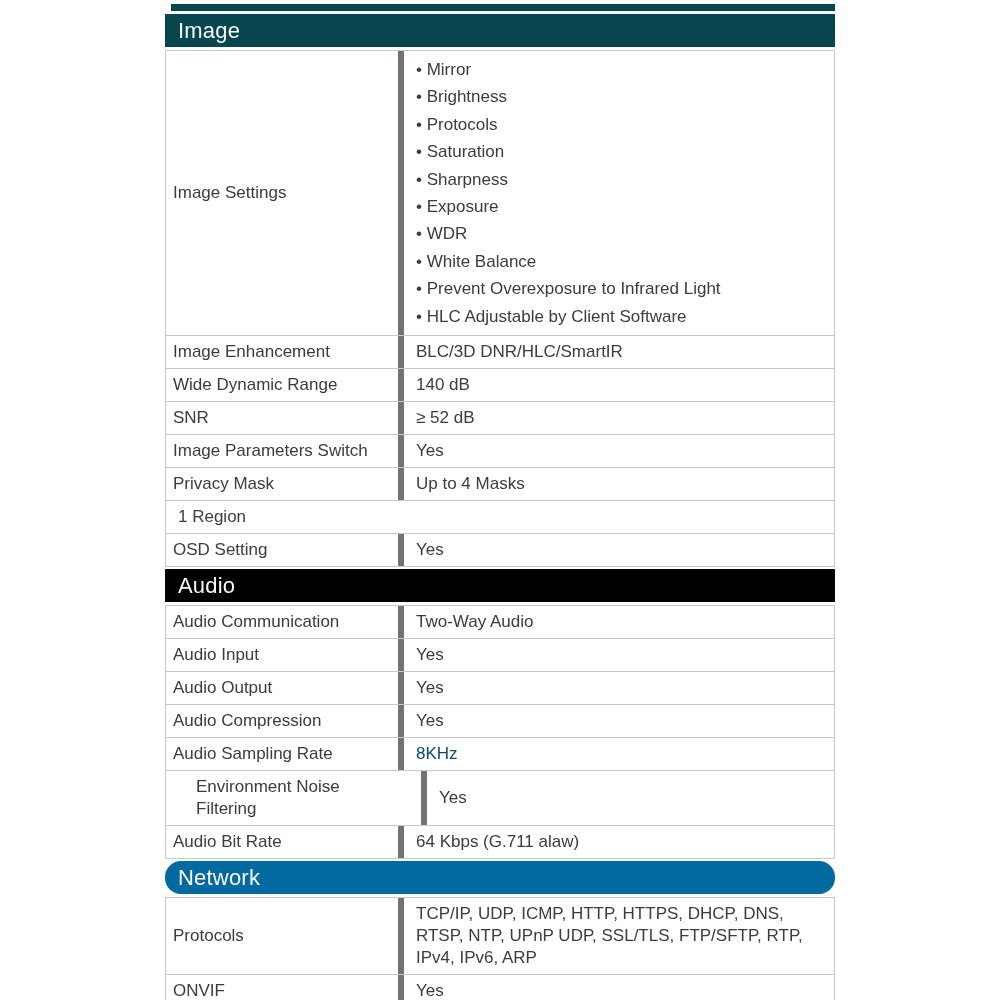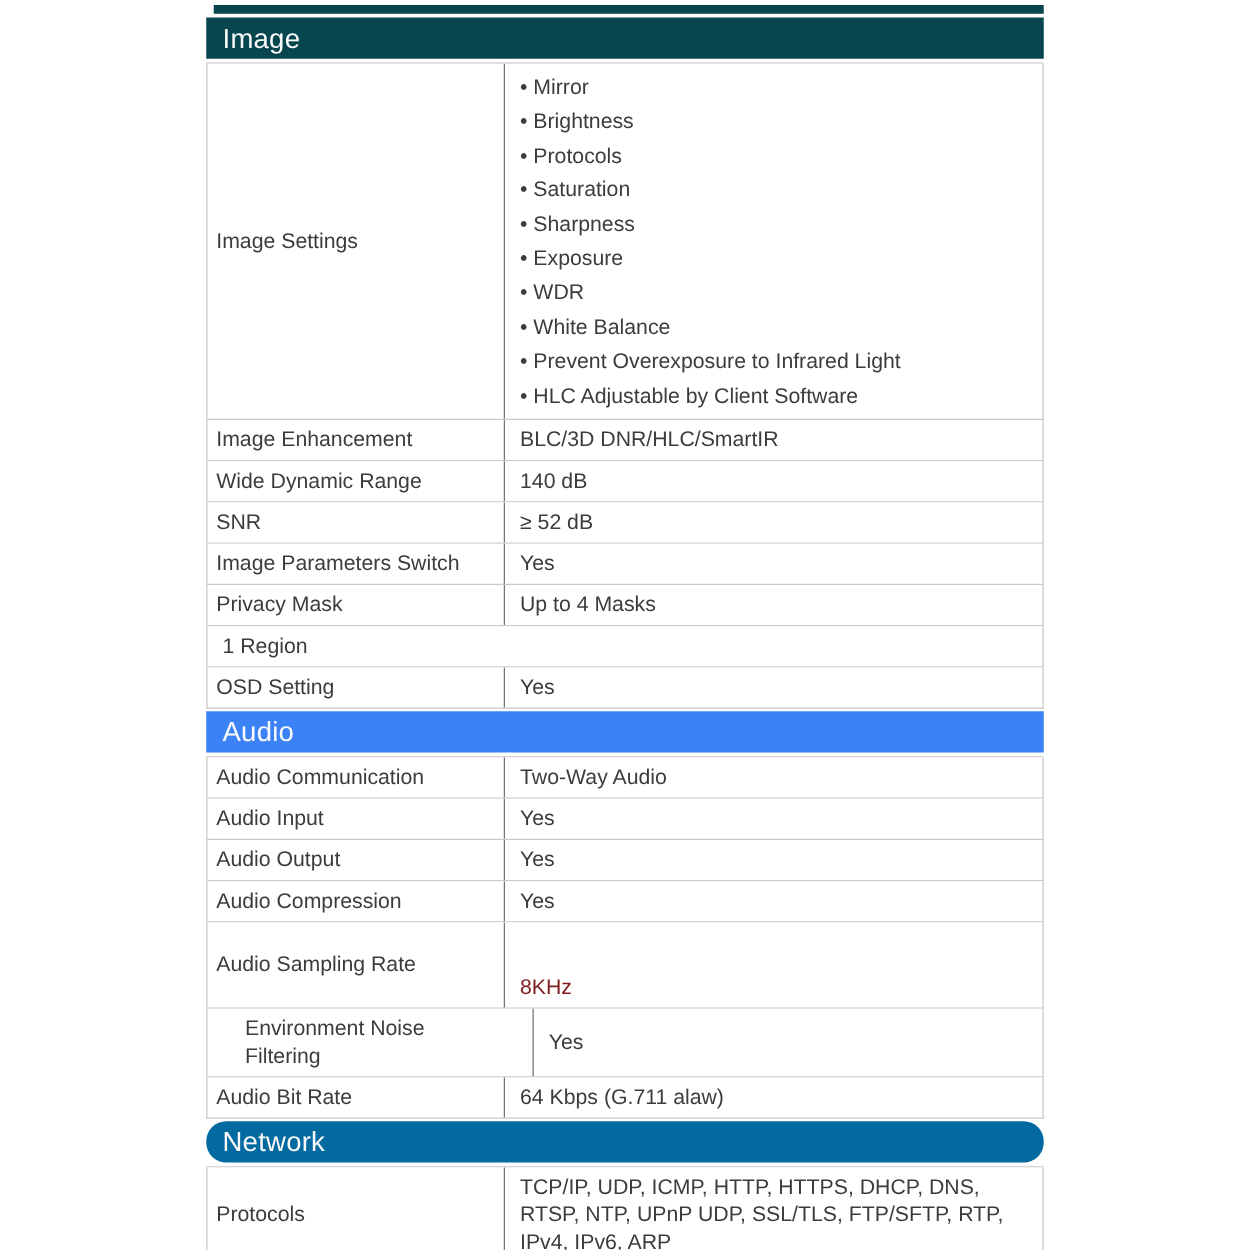--- a/index.html
+++ b/index.html
@@ -52,21 +52,21 @@
     justify-content: center;
     box-sizing: border-box;
     color: #3C3C3C;
     font-size: 17px;
     line-height: 22px;
   }
   .cell.label {
     width: 238px;
     flex: none;
     padding: 5px 24px 5px 7px;
-    border-right: 1px solid #737373;
+    border-right: 6px solid #737373;
   }
   .cell.value {
     flex: 1;
     padding: 5px 9px 5px 12px;
   }
   .bullet-line {
     line-height: 27.4px;
     white-space: nowrap;
   }
 </style>
@@ -121,21 +121,21 @@
         <div class="cell value" style="color: rgb(60, 60, 60);">1 Region</div>
       </div>
       <div class="row">
         <div class="cell label" style="color: rgb(60, 60, 60);">OSD Setting</div>
         <div class="cell value" style="color: rgb(60, 60, 60);">Yes</div>
       </div>
     </div>
   </section>
 
   <section>
-    <div class="section-header" style="background: #3b82f6; color: rgb(250, 250, 250);">
+    <div class="section-header" style="background: #000000; color: rgb(250, 250, 250);">
       <span>Audio</span>
     </div>
     <div class="rows">
       <div class="row">
         <div class="cell label" style="color: rgb(60, 60, 60);">Audio Communication</div>
         <div class="cell value" style="color: rgb(60, 60, 60);">Two-Way Audio</div>
       </div>
       <div class="row">
         <div class="cell label" style="color: rgb(60, 60, 60);">Audio Input</div>
         <div class="cell value" style="color: rgb(60, 60, 60);">Yes</div>
@@ -143,21 +143,21 @@
       <div class="row">
         <div class="cell label" style="color: rgb(60, 60, 60);">Audio Output</div>
         <div class="cell value" style="color: rgb(60, 60, 60);">Yes</div>
       </div>
       <div class="row">
         <div class="cell label" style="color: rgb(60, 60, 60);">Audio Compression</div>
         <div class="cell value" style="color: rgb(60, 60, 60);">Yes</div>
       </div>
       <div class="row">
         <div class="cell label" style="color: rgb(60, 60, 60);">Audio Sampling Rate</div>
-        <div class="cell value" style="color: #7f1d1d; margin-top: 36px;">8KHz</div>
+        <div class="cell value" style="color: #0c4a6e;">8KHz</div>
       </div>
       <div class="row">
         <div class="cell label" style="color: rgb(60, 60, 60); margin-left: 23px;">Environment Noise Filtering</div>
         <div class="cell value" style="color: rgb(60, 60, 60);">Yes</div>
       </div>
       <div class="row">
         <div class="cell label" style="color: rgb(60, 60, 60);">Audio Bit Rate</div>
         <div class="cell value" style="color: rgb(60, 60, 60);">64 Kbps (G.711 alaw)</div>
       </div>
     </div>

